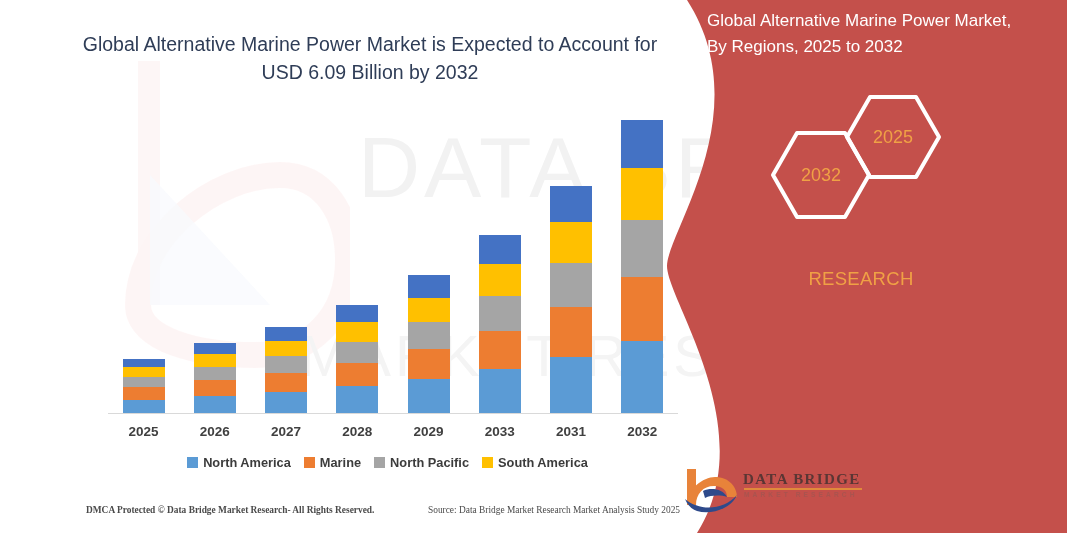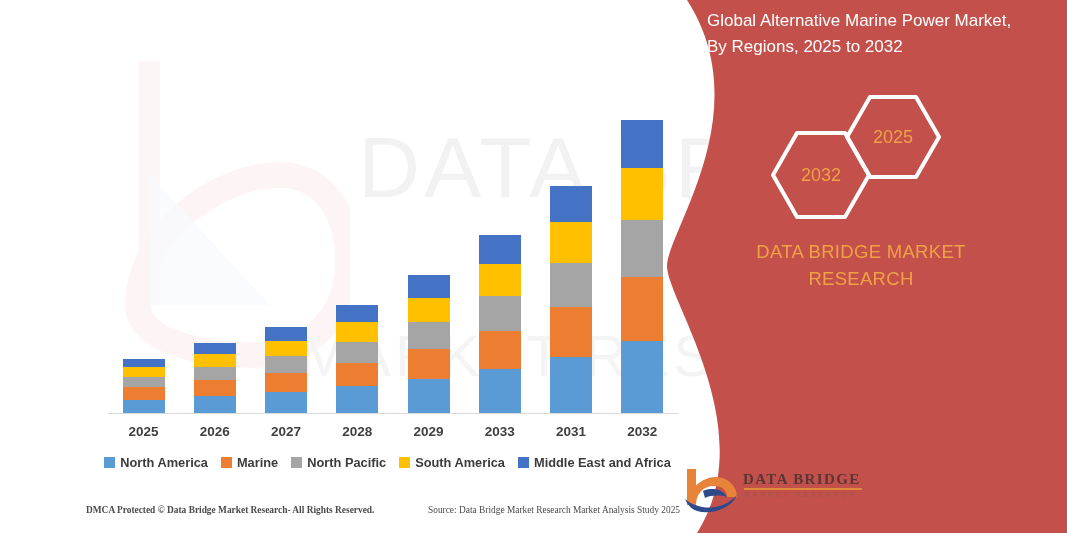--- a/index.html
+++ b/index.html
@@ -159,20 +159,21 @@
     <path d="M18 6 L18 250 L40 250 L40 6 Z" fill="#fdeeee"></path>
     <path d="M18 250 C18 180, 95 120, 160 120 C205 120, 228 160, 228 205 C228 262, 190 300, 135 300 C78 300, 18 285, 18 250 Z" fill="none" stroke="#fdecec" stroke-width="26"></path>
     <path d="M30 120 L30 250 L150 250 Z" fill="#f2f6fc" opacity=".85"></path>
   </svg>
 
   <div class="watermark">
     <div class="wm-line wm1">DATA BRIDGE</div>
     <div class="wm-line wm2">MARKET RESEARCH</div>
   </div>
 
+  <div id="chart-title">Global Alternative Marine Power Market is Expected to Account for USD 6.09 Billion by 2032</div>
 
   <div id="plot">
       <div class="bar-group" style="left: 14.625px;">
         <div class="bar-stack">
           <div class="seg" title="North America 2025: 0.3" style="height: 14.4828px; background: rgb(91, 155, 213);"></div>
           <div class="seg" title="Europe 2025: 0.25" style="height: 12.069px; background: rgb(237, 125, 49);"></div>
           <div class="seg" title="Asia Pacific 2025: 0.22" style="height: 10.6207px; background: rgb(165, 165, 165);"></div>
           <div class="seg" title="South America 2025: 0.2" style="height: 9.65517px; background: rgb(255, 192, 0);"></div>
           <div class="seg" title="Middle East and Africa 2025: 0.18" style="height: 8.68966px; background: rgb(68, 114, 196);"></div>
         </div>
@@ -263,24 +264,20 @@
         <span class="legend-label">Marine</span>
       </div>
       <div class="legend-item">
         <span class="legend-swatch" style="background: rgb(165, 165, 165);"></span>
         <span class="legend-label">North Pacific</span>
       </div>
       <div class="legend-item">
         <span class="legend-swatch" style="background: rgb(255, 192, 0);"></span>
         <span class="legend-label">South America</span>
       </div>
-      <div class="legend-item">
-        <span class="legend-swatch" style="background: rgb(68, 114, 196);"></span>
-        <span class="legend-label">Middle East and Africa</span>
-      </div>
     </div>
 
   <div id="footer">
     <div id="footer-left">DMCA Protected © Data Bridge Market Research-  All Rights Reserved.</div>
     <div id="footer-right">Source: Data Bridge Market Research  Market Analysis Study 2025</div>
   </div>
 </div>
 
 <div id="right-panel">
   <svg id="right-shape" viewBox="0 0 400 533" preserveAspectRatio="none">
@@ -298,21 +295,21 @@
     </div>
 
     <div class="hex" style="left:98px; top:128px; width:104px; height:94px;">
       <svg width="104" height="94" viewBox="0 0 104 94" style="position:absolute;left:0;top:0;">
         <polygon points="28,5 76,5 100,47 76,89 28,89 4,47" fill="none" stroke="#ffffff" stroke-width="4" stroke-linejoin="round"></polygon>
       </svg>
       <span class="hex-label">2032</span>
     </div>
 
     <div id="brand-text">
-      <span>DATA BRIDGE MARKET</span><br>
+      <br>
       <span>RESEARCH</span>
     </div>
 
     <div id="dbmr-logo">
       <svg width="60" height="50" viewBox="0 0 60 50" style="position:absolute;left:0;top:0;">
         <path d="M6 4 L6 40 L15 40 L15 4 Z" fill="#E8833A"></path>
         <path d="M6 40 C6 24, 22 12, 34 12 C48 12, 56 22, 56 32 L46 32 C46 25, 41 21, 33 21 C22 21, 15 29, 15 40 Z" fill="#E8833A"></path>
         <path d="M4 34 C18 46, 42 46, 56 30 C50 44, 30 50, 16 46 C10 44, 6 39, 4 34 Z" fill="#2E4A8B"></path>
         <path d="M22 26 C30 22, 42 24, 46 32 C40 30, 30 30, 24 33 Z" fill="#2E4A8B"></path>
       </svg>

